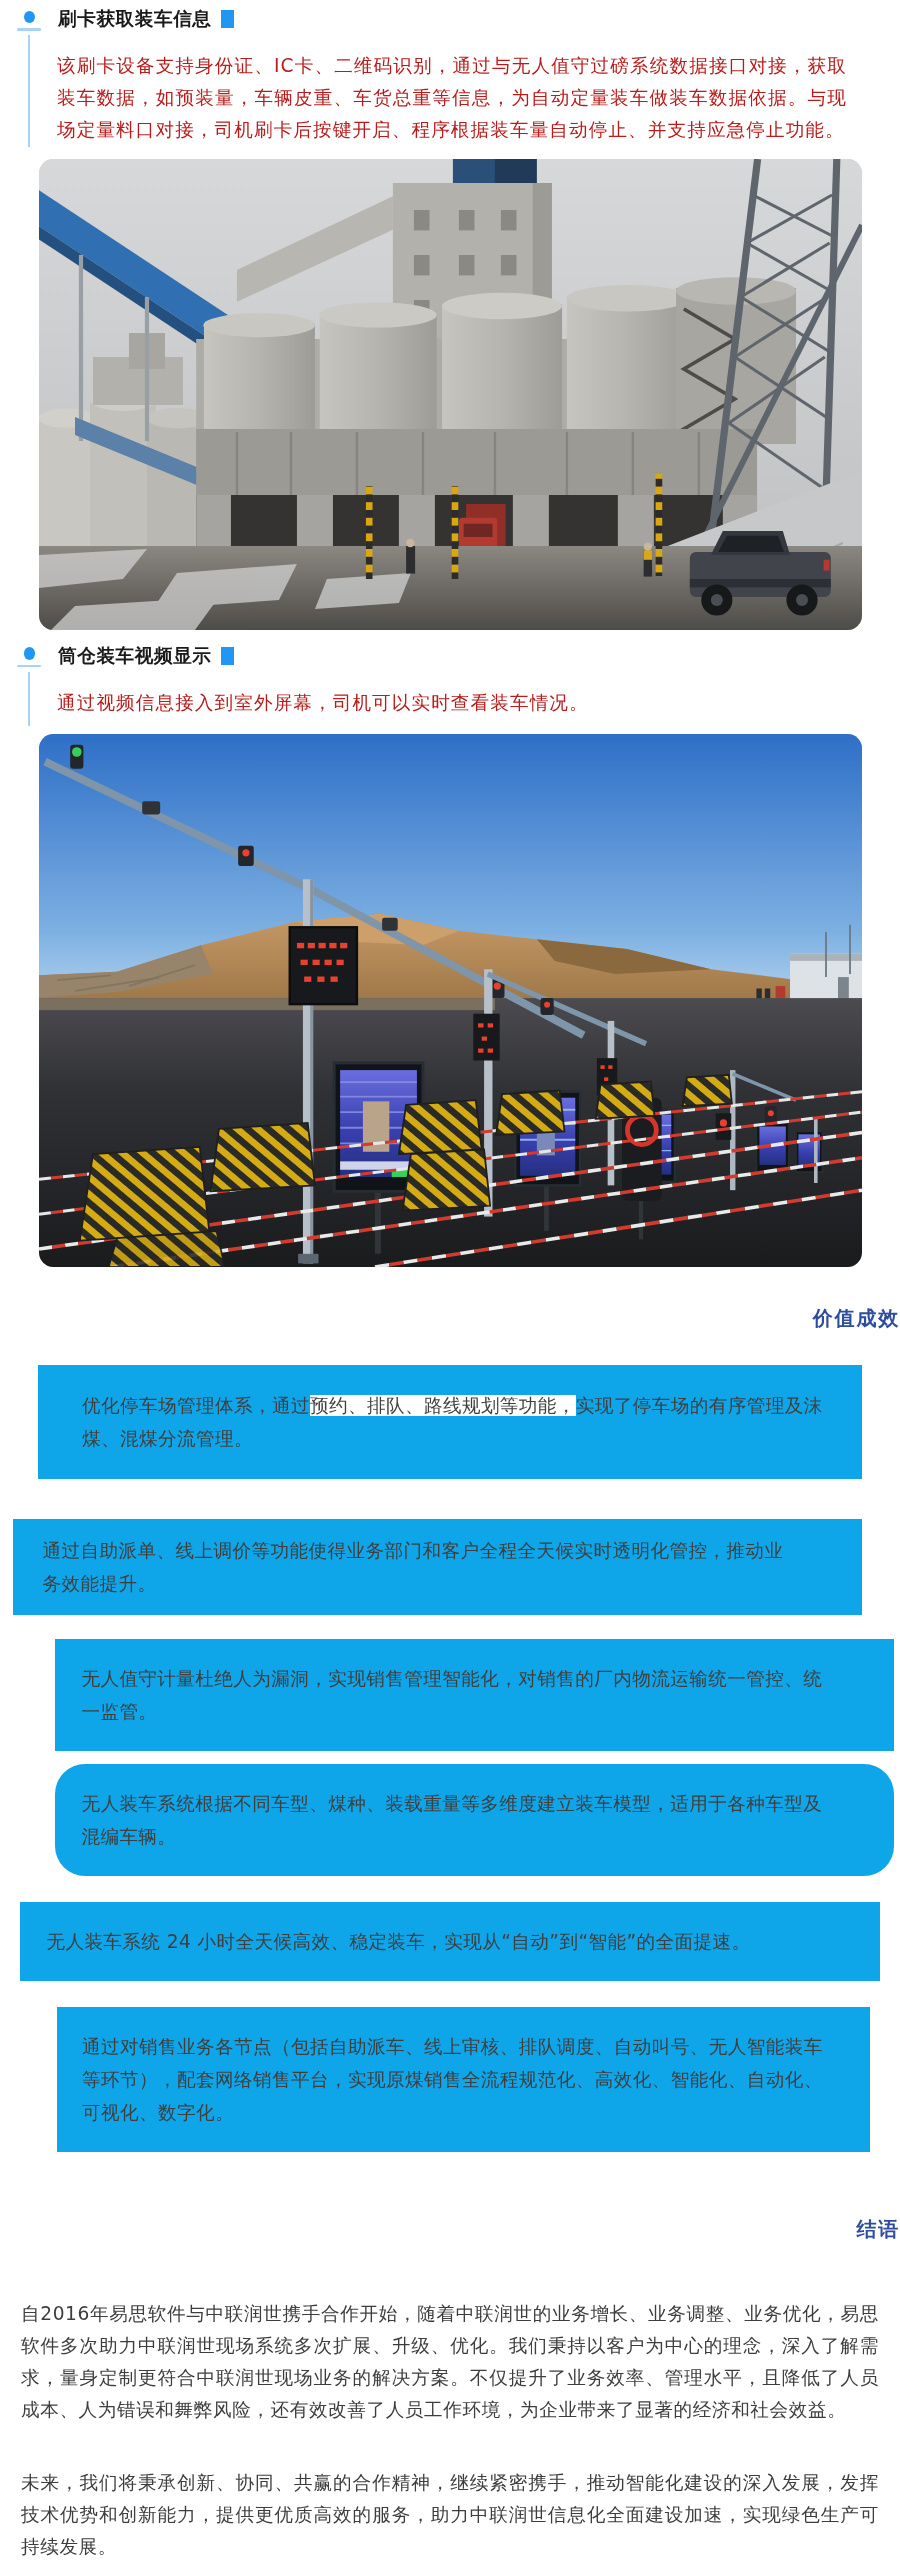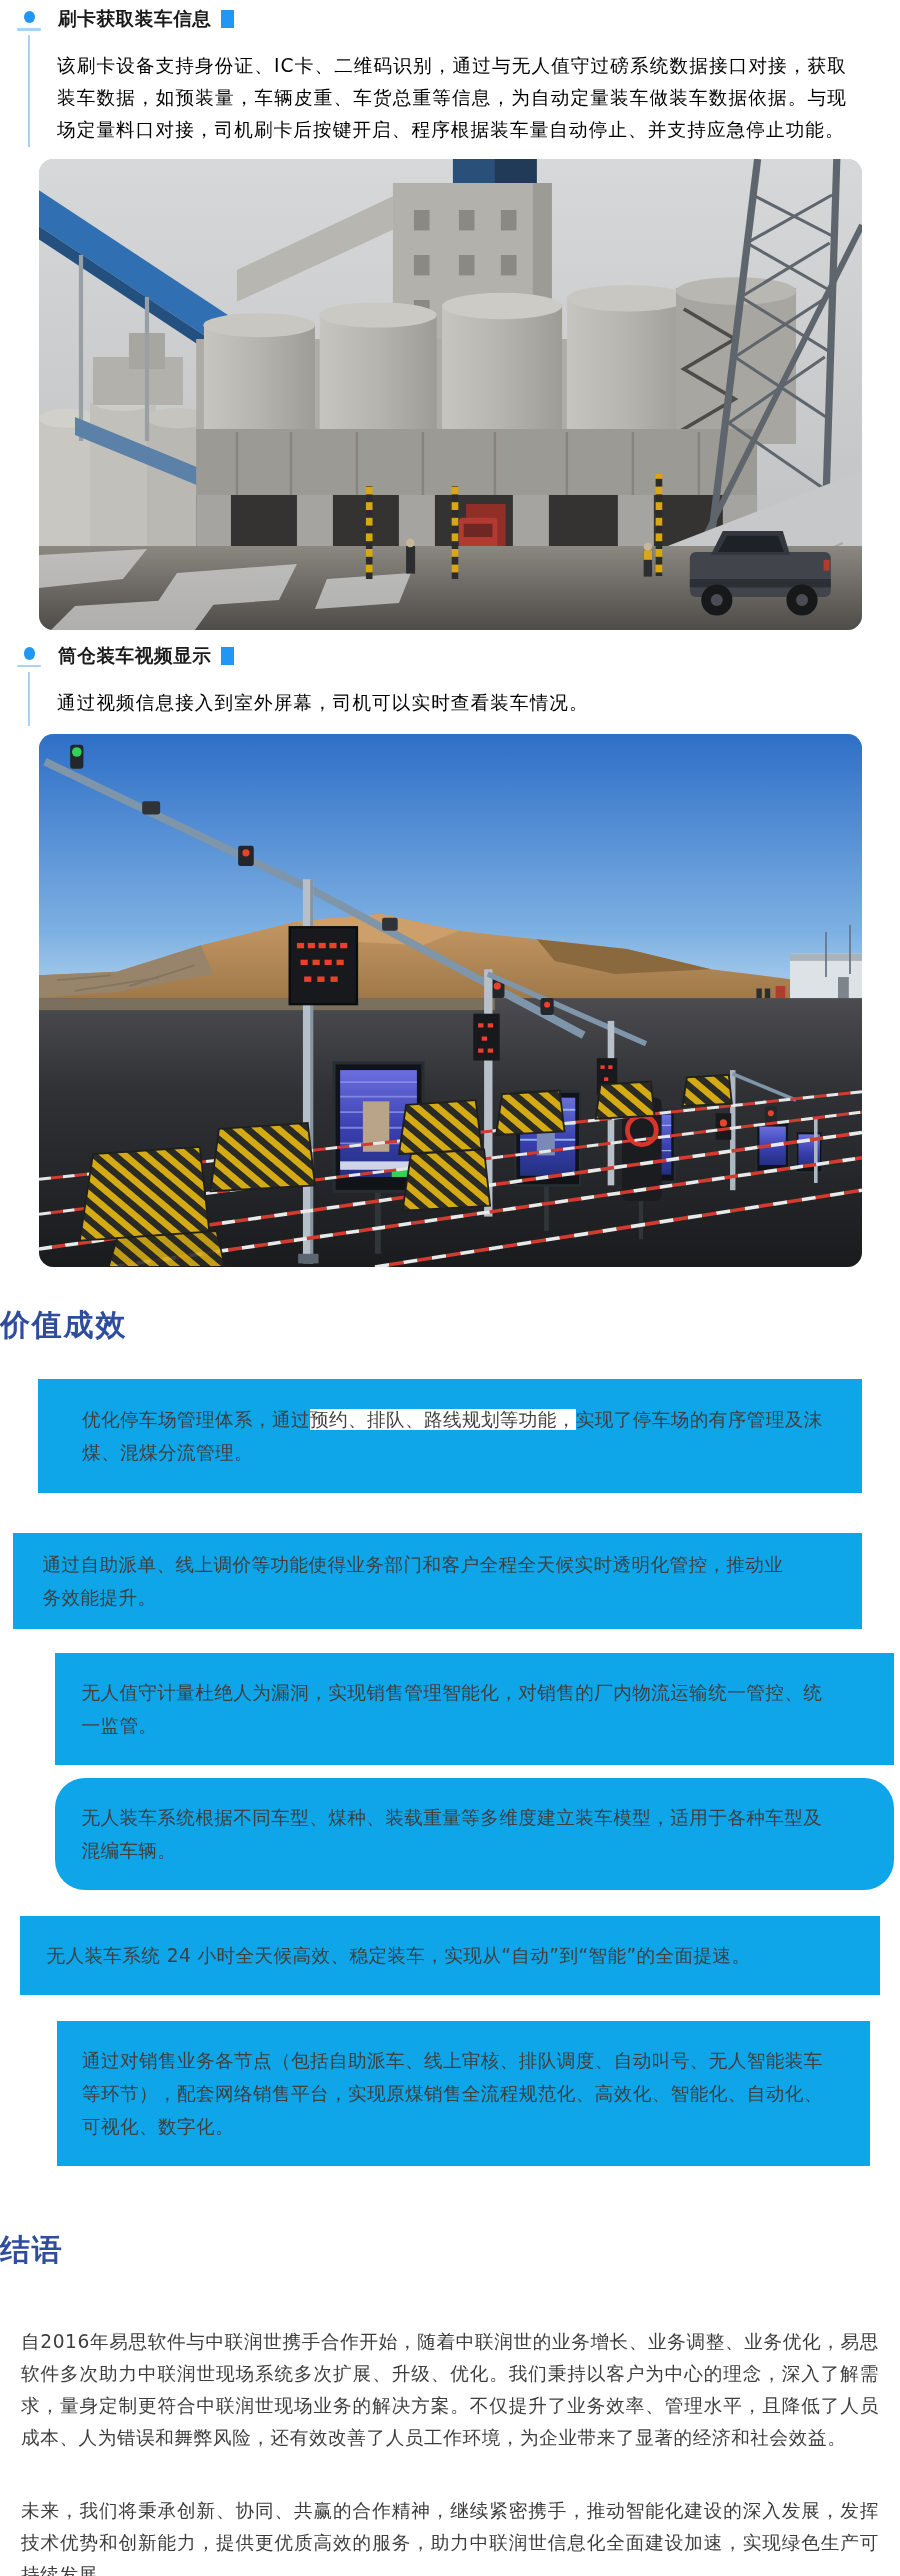--- a/index.html
+++ b/index.html
@@ -17,30 +17,30 @@
   .rail .dot { position:absolute; left:24px; top:3.6px; width:11.4px; height:12.6px;
     border-radius:50%; background:#2196f3; }
   .rail .underbar { position:absolute; left:17.4px; top:21px; width:24px; height:2.4px;
     border-radius:1.2px; background:#a6d3f6; }
   .rail .vline { position:absolute; left:28px; top:28px; width:2.4px; background:#a6d3f6; }
   .sec-title { margin-left:58px; font-size:18.6px; font-weight:bold; color:#1a1a1a;
     letter-spacing:0.6px; line-height:24px; display:flex; align-items:center; }
   .sec-title .sq { display:inline-block; width:12.6px; height:18px; background:#2196f3;
     margin-left:9.6px; }
   .sec-body { margin:19px 53px 0 57px; font-size:18.6px; line-height:32px;
-    letter-spacing:1.1px; color:#000000; text-align:justify; }
+    letter-spacing:1.1px; color:#b91c1c; text-align:justify; }
 
   
   .photo { margin:13.2px 38px 0 39px; border-radius:14.4px; overflow:hidden;
     height:471px; background:#cfd1d3; }
   .photo.ph2 { height:533px; }
   .photo svg { display:block; width:100%; height:100%; }
 
   
-  .big-head { text-align:left; font-size:30px; font-weight:bold; color:#2e4d9c;
+  .big-head { text-align:right; font-size:20px; font-weight:bold; color:#2e4d9c;
     letter-spacing:1.8px; }
   .head-value { margin-top:38px; }
   .head-final { margin-top:64px; }
 
   
   .vbox { background:#0ea5e9; }
   .vbox p { font-size:18.6px; line-height:33px; letter-spacing:0.4px; color:#3f3f3f;
     max-width:741px; }
   .vbox.b1 { margin:33px 38px 0 38px; padding:24px 12px 24px 44px; }
   .vbox.b1 .hl { background:#ffffff; }

